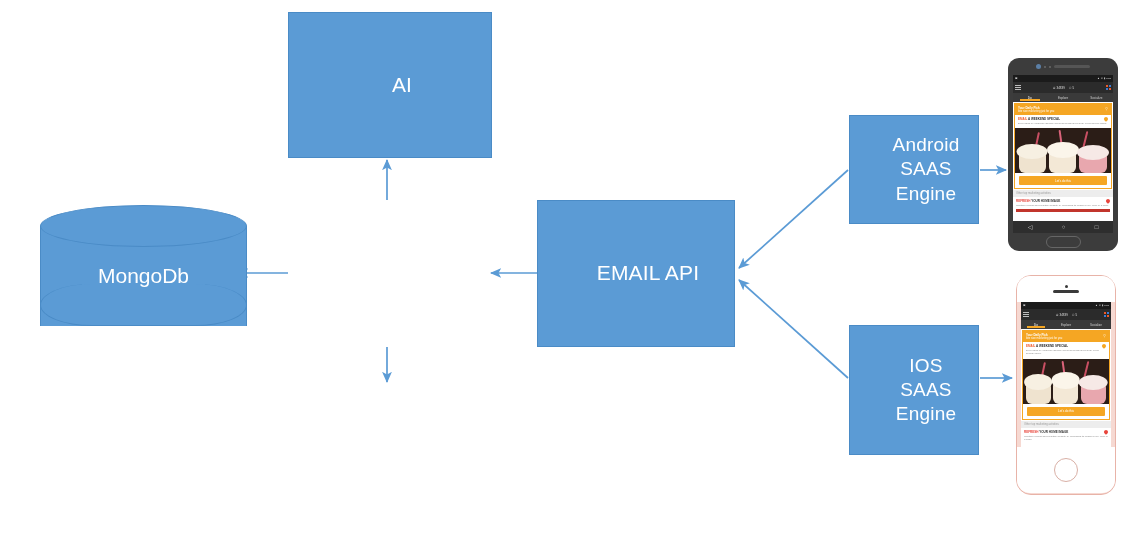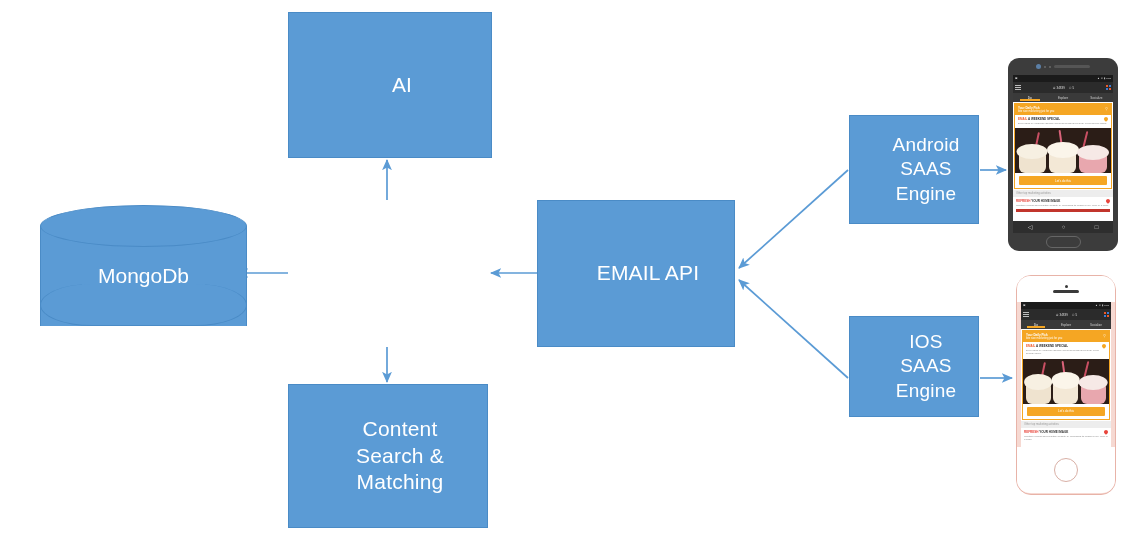--- a/index.html
+++ b/index.html
@@ -31,21 +31,21 @@
     letter-spacing:.2px;
     padding-left:24px;
   }
   .node .lbl{white-space:pre-line;display:block;}
 
   #node-ai{left:288px;top:12px;width:204px;height:146px;font-size:21px;}
   #node-php{left:288px;top:200px;width:200px;height:147px;font-size:21px;}
   #node-rest{left:537px;top:200px;width:198px;height:147px;font-size:21px;}
   #node-content{left:288px;top:384px;width:200px;height:144px;font-size:21px;}
   #node-android{left:849px;top:115px;width:130px;height:109px;font-size:19px;}
-  #node-ios{left:849px;top:316px;width:130px;height:101px;font-size:19px;}
+  #node-ios{left:849px;top:325px;width:130px;height:130px;font-size:19px;}
 
   
   #node-mongo{
     position:absolute;
     left:28px;top:205px;width:207px;height:142px;margin-left:12px;
   }
   #node-mongo .cyl-body{
     position:absolute;left:0;top:21px;width:100%;height:100px;
     background:#5B9BD5;
     border-left:1px solid #4A8BC6;
@@ -227,25 +227,20 @@
   <div id="node-mongo">
     <div class="cyl-body"></div>
     <div class="cyl-bottom"></div>
     <div class="cyl-top"></div>
     <div class="cyl-label">
         <span class="lbl">MongoDb</span>
       </div>
   </div>
 
 
-  <div class="node" id="node-content">
-    <span class="lbl">Content
-Search &amp;
-Matching</span>
-  </div>
 
   <div class="node" id="node-rest">
     <span class="lbl">EMAIL API</span>
   </div>
 
   <div class="node" id="node-android">
     <span class="lbl">Android
 SAAS
 Engine</span>
   </div>

